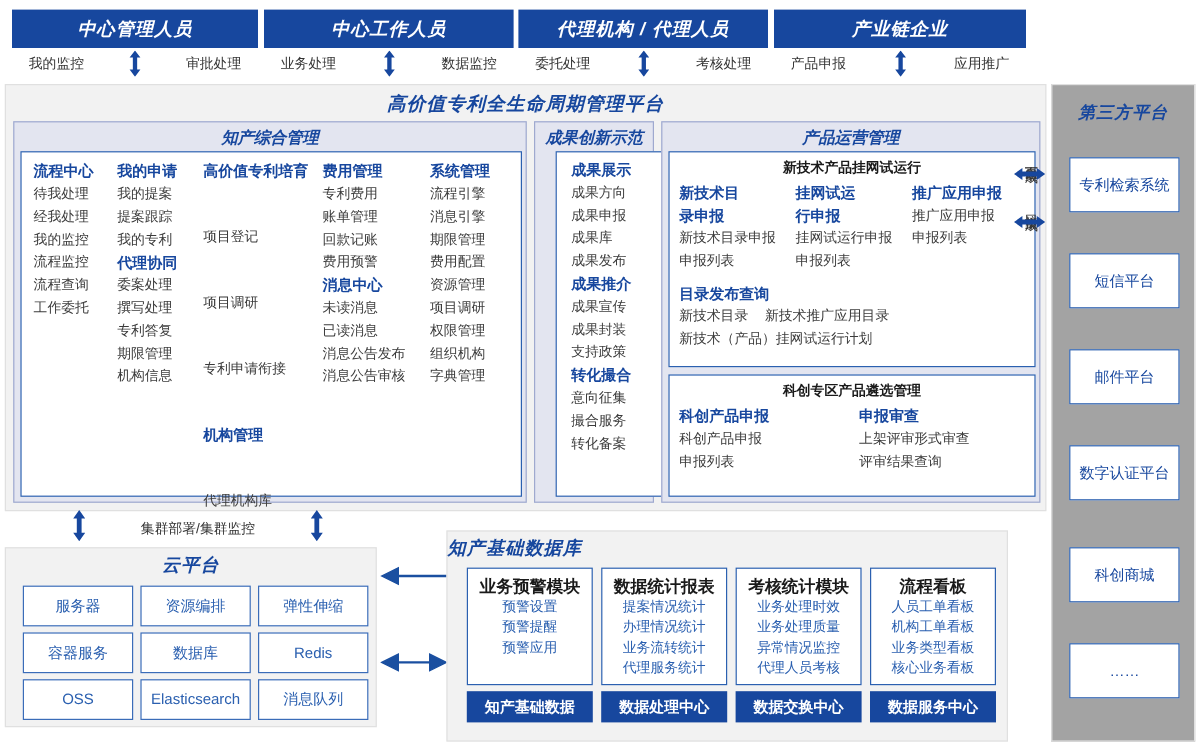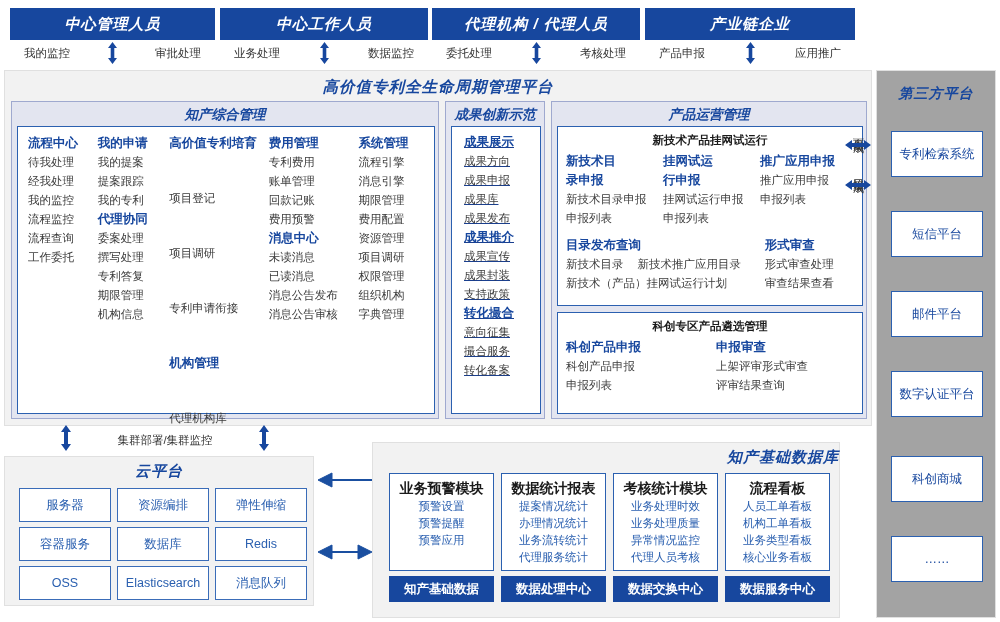--- a/index.html
+++ b/index.html
@@ -112,21 +112,21 @@
     display:flex; align-items:center; justify-content:center;
     font-size:12.5px; color:#2b60b0; font-weight:normal;
   }
 
   
   .db {
     position:absolute; left:372px; top:442px; width:468px; height:176px;
     background:#f2f2f2; border:1px solid #e0e0e0;
   }
   .db-title {
-    text-align:right; font-size:15px; font-weight:bold; font-style:italic;
+    text-align:left; font-size:15px; font-weight:bold; font-style:italic;
     color:#17479e; padding-top:5px; letter-spacing:1px;
   }
   .db-cols { position:absolute; left:16px; top:30px; display:flex; gap:7px; }
   .db-col { width:105px; }
   .db-card {
     background:#fff; border:1.4px solid #2b60b0; height:98px;
     padding-top:4px; text-align:center;
   }
   .db-card-h { font-size:14px; font-weight:bold; color:#1a1a1a; line-height:20px; }
   .db-card-i { font-size:11.5px; color:#2b60b0; line-height:17px; font-weight:normal; }
@@ -254,21 +254,21 @@
               <div class="gitem">权限管理</div>
               <div class="gitem">组织机构</div>
               <div class="gitem">字典管理</div>
             </div>
           </div>
       </div>
     </div>
 
     <div class="panel" style="left:434px; top:0px; width:100px; height:318px;">
       <div class="panel-title">成果创新示范</div>
-      <div class="white-box" style="left:5px; top:24px; width:90px; height:288px; padding:6px 0 0 12px;text-decoration:underline;">
+      <div class="white-box" style="left:17px; top:24px; width:90px; height:288px; padding:6px 0 0 12px;">
         <div class="col" id="innov-col">
             <div class="ghead">成果展示</div>
             <div class="gitem">成果方向</div>
             <div class="gitem">成果申报</div>
             <div class="gitem">成果库</div>
             <div class="gitem">成果发布</div>
             <div class="ghead">成果推介</div>
             <div class="gitem">成果宣传</div>
             <div class="gitem">成果封装</div>
             <div class="gitem">支持政策</div>
@@ -304,25 +304,20 @@
           </div>
         <div class="colgrid" id="op-row2" style="margin-top:8px;">
             <div class="col" style="width: 200px;">
               <div class="ghead">目录发布查询</div>
               <div style="display: flex; gap: 14px;">
                 <div class="gitem">新技术目录</div>
                 <div class="gitem">新技术推广应用目录</div>
               </div>
               <div class="gitem">新技术（产品）挂网试运行计划</div>
             </div>
-            <div class="col" style="width: 90px;">
-              <div class="ghead">形式审查</div>
-              <div class="gitem">形式审查处理</div>
-              <div class="gitem">审查结果查看</div>
-            </div>
           </div>
       </div>
 
       <div class="white-box" style="left:5px; top:210px; width:306px; height:102px; padding:5px 8px 0 8px;">
         <div class="inner-cap">科创专区产品遴选管理</div>
         <div class="colgrid" id="op-row3" style="margin-top:3px;">
             <div class="col" style="width: 152px;">
               <div class="ghead">科创产品申报</div>
               <div class="gitem">科创产品申报</div>
               <div class="gitem">申报列表</div>

